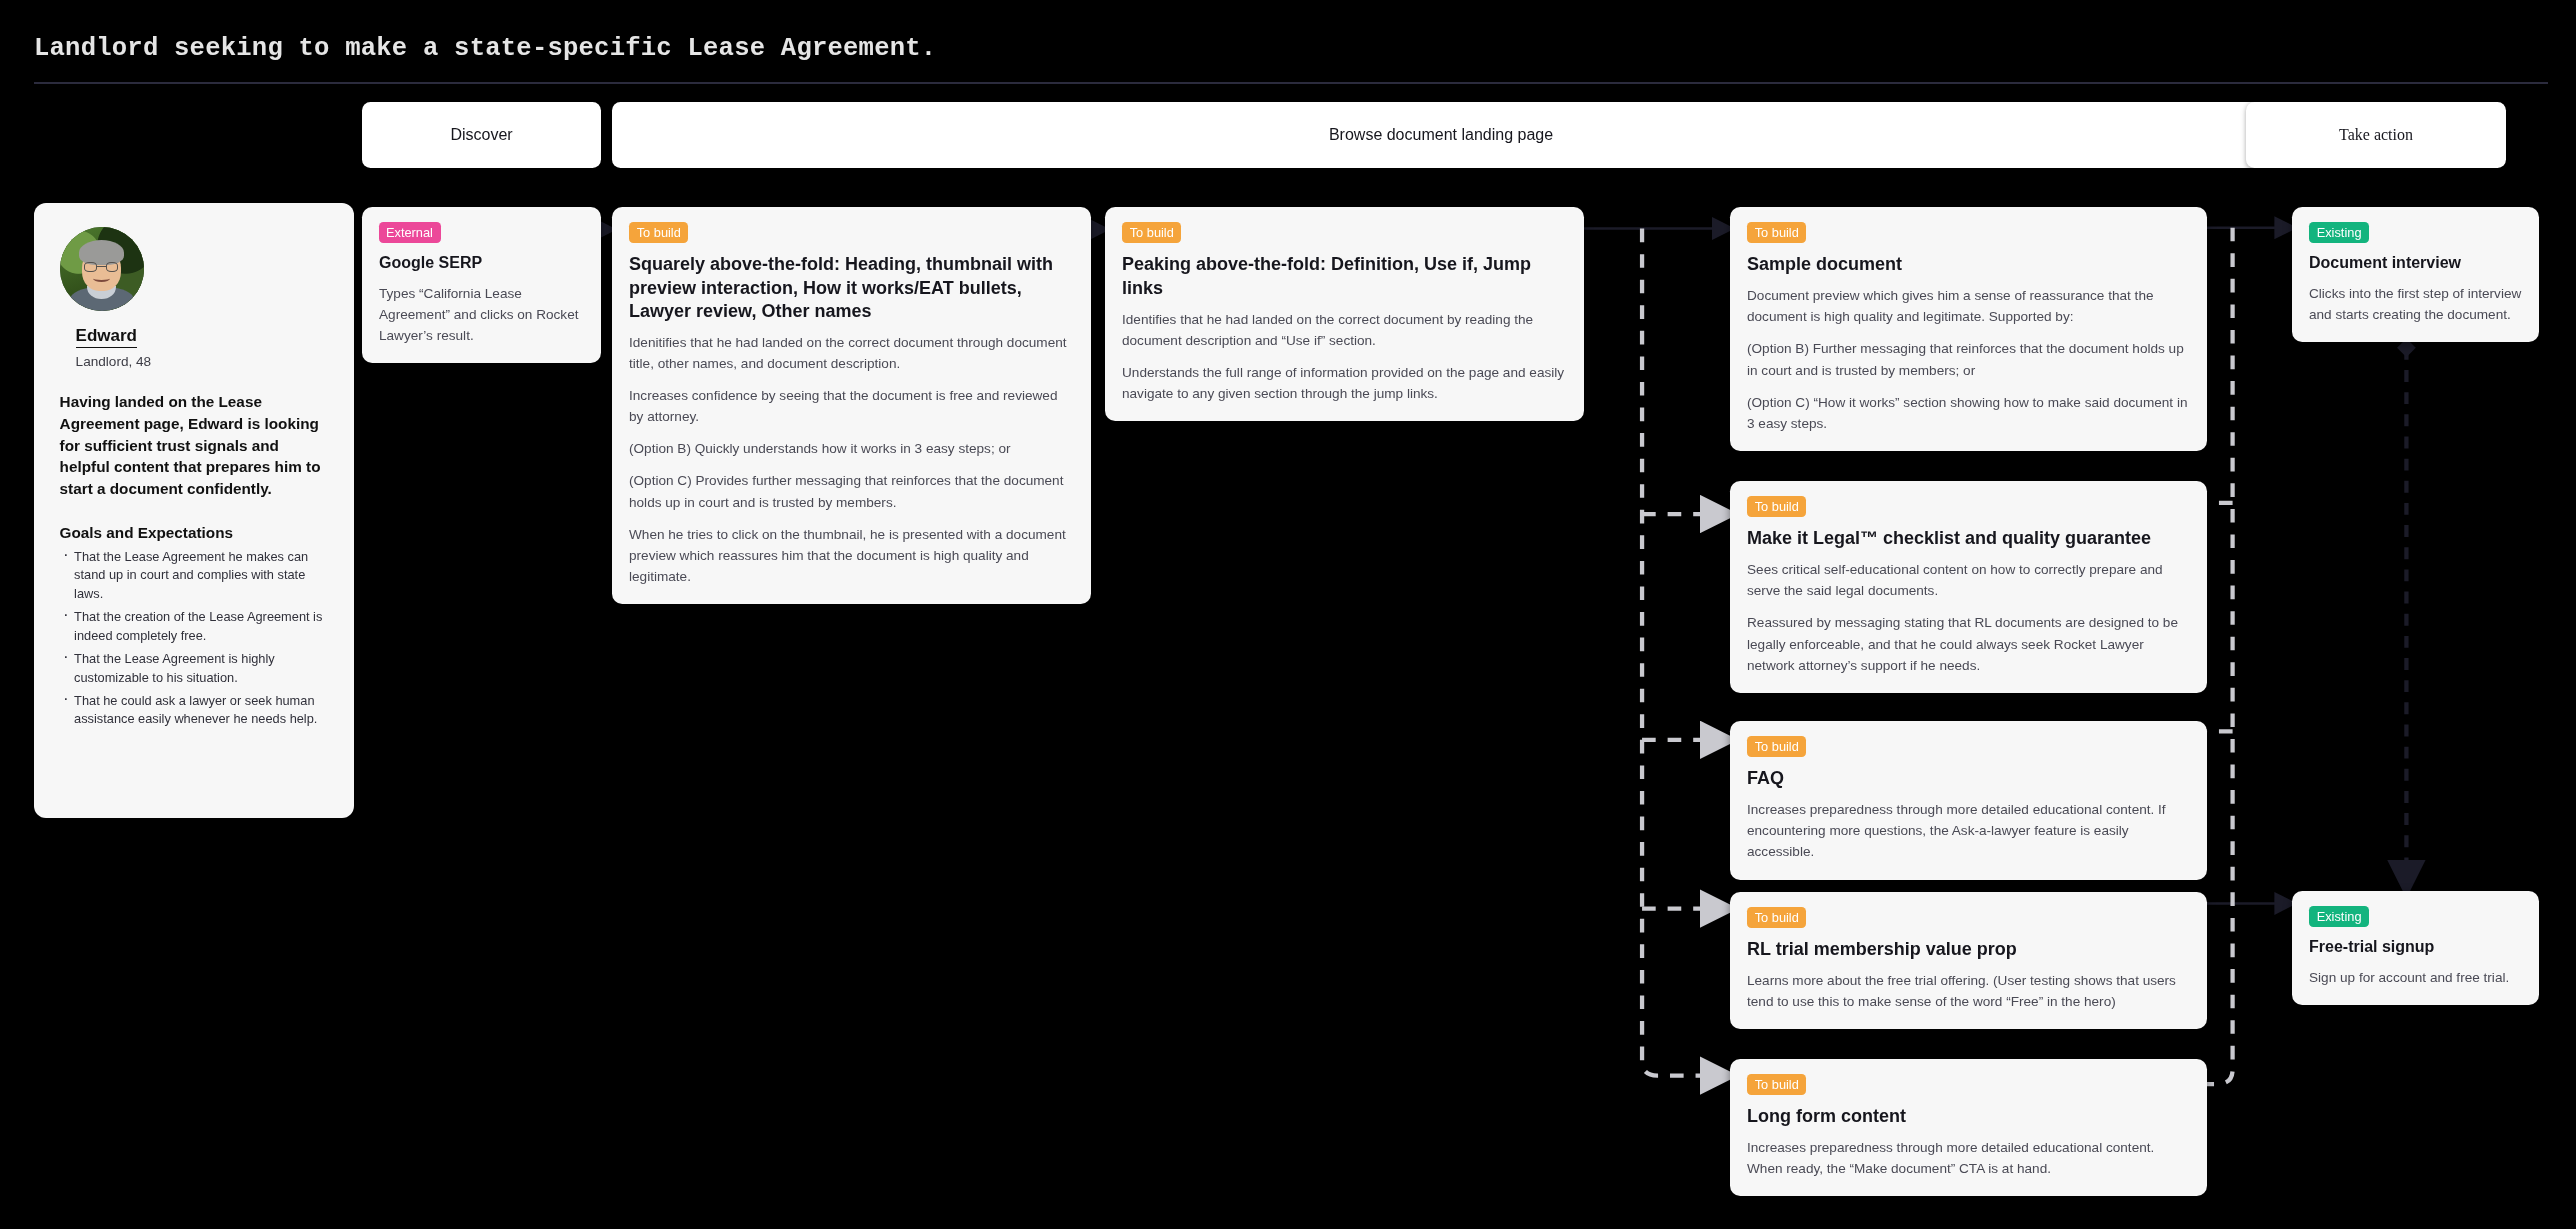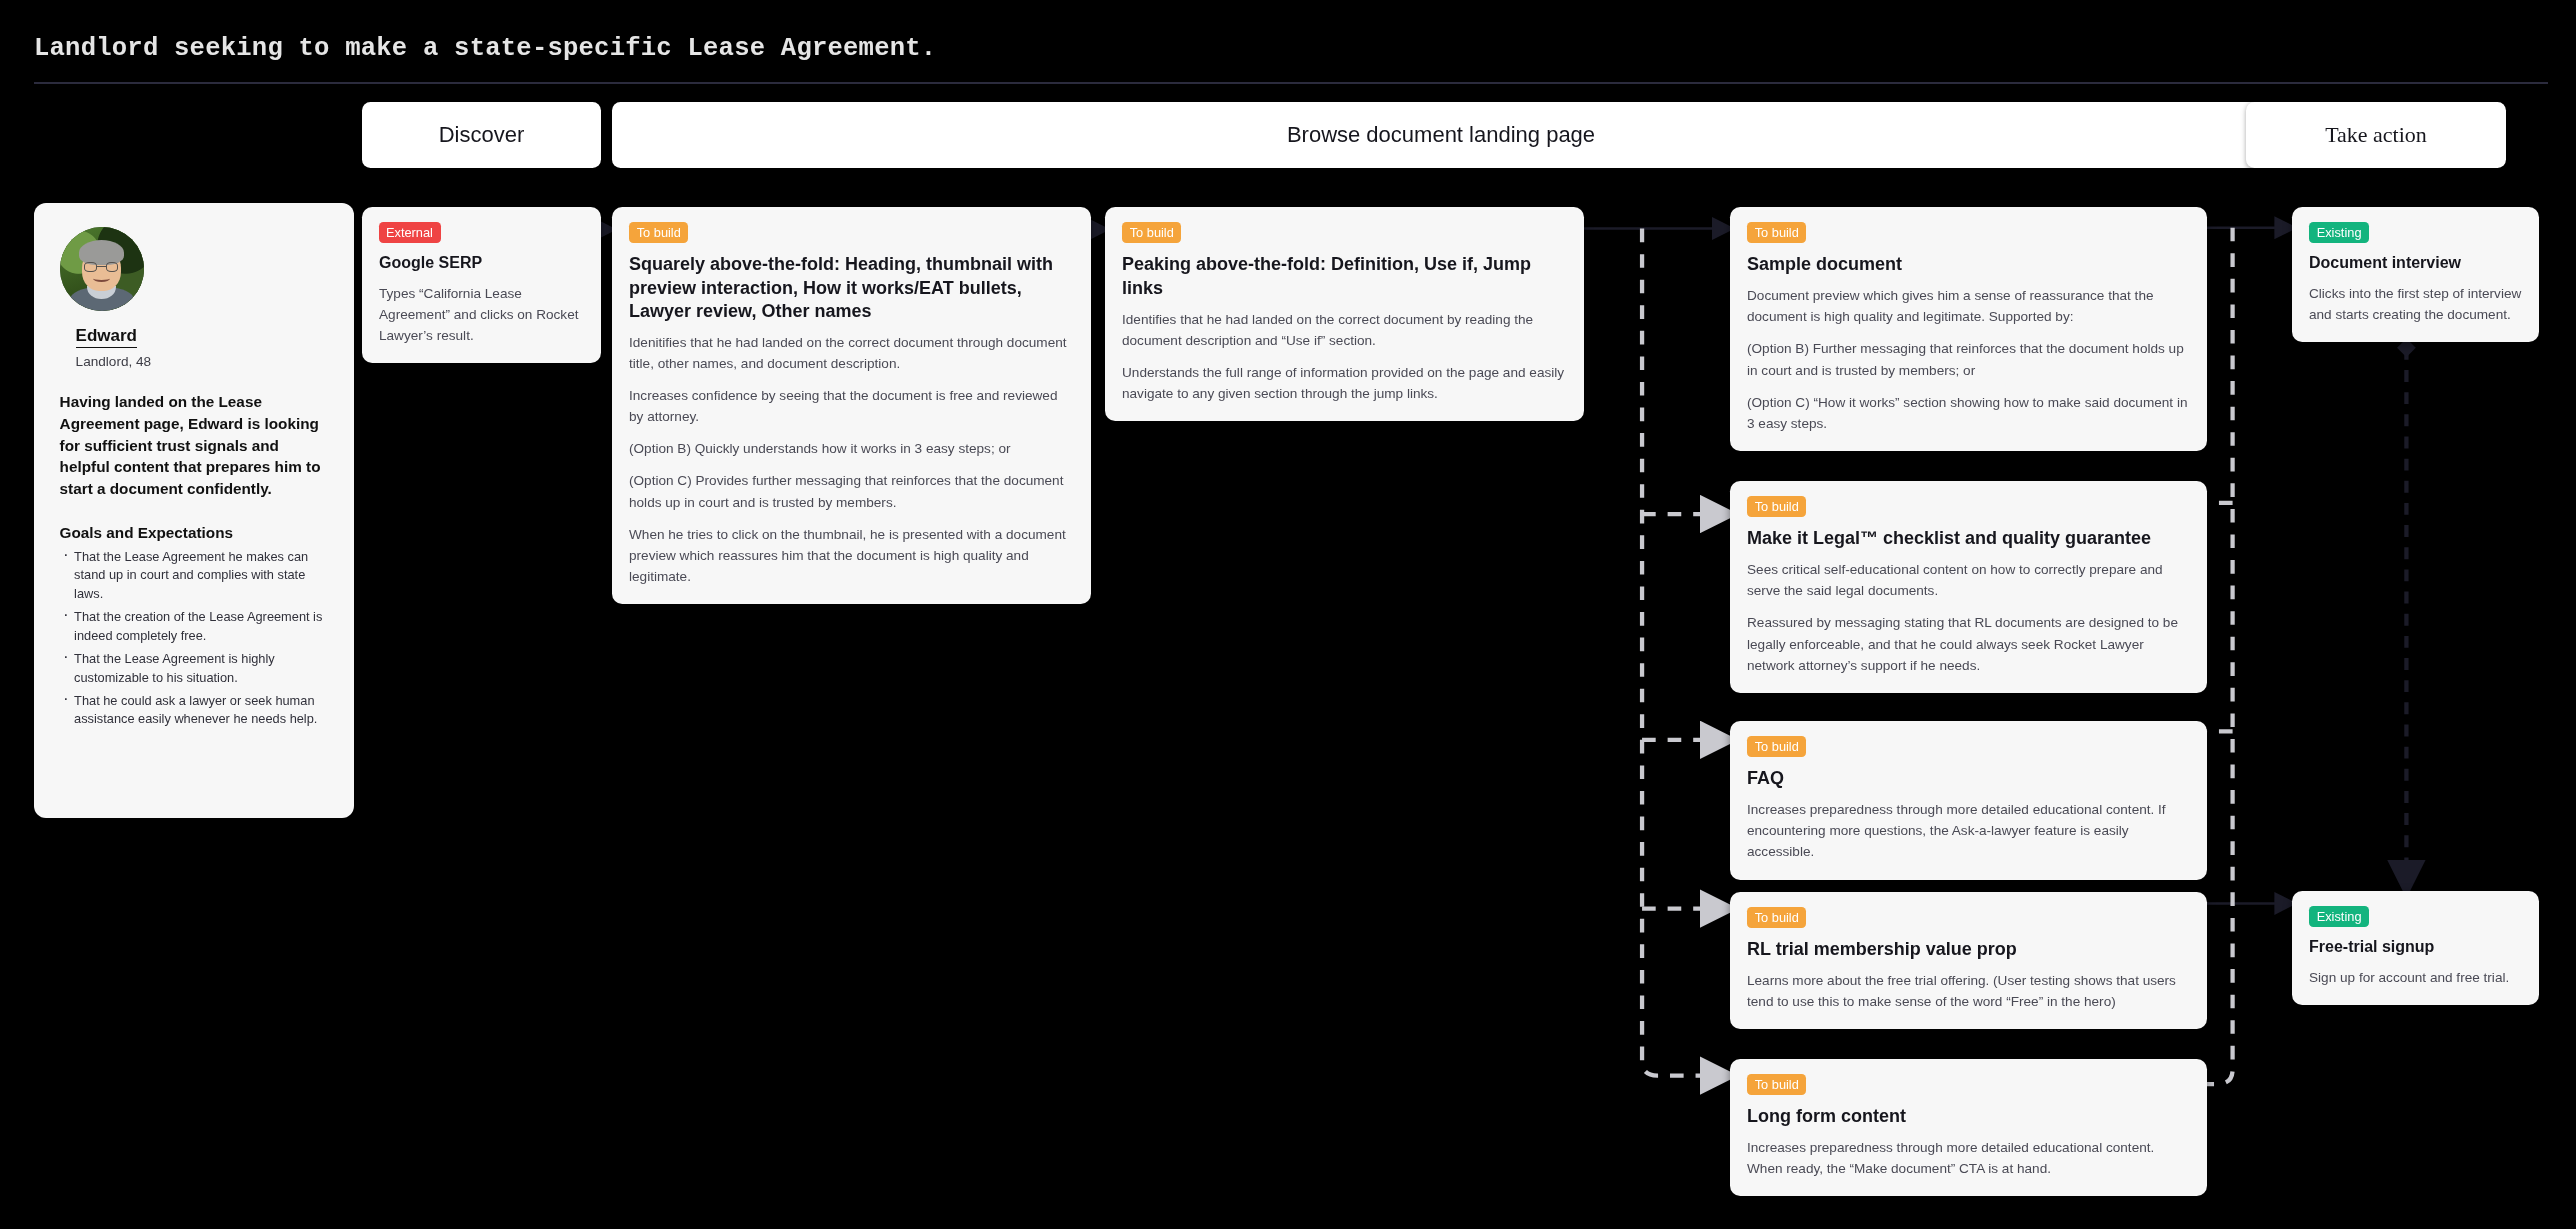--- a/index.html
+++ b/index.html
@@ -25,21 +25,21 @@
   }
 
   
   .phase {
     position: absolute; top: 102px; height: 66px;
     background: #ffffff; border-radius: 8.5px;
     display: flex; align-items: center; justify-content: center;
     box-shadow: 0 1.7px 5.1px rgba(0,0,0,.35);
   }
   .phase span {
-    font-size: 22px; font-weight: 400; color: #16161d;
+    font-size: 16px; font-weight: 400; color: #16161d;
   }
 
   
   .card {
     position: absolute;
     background: #f7f7f7;
     border-radius: 10.2px;
     padding: 15.3px 17px 17px 17px;
     box-shadow: 0 2.6px 8.5px rgba(0,0,0,.45);
   }
@@ -47,21 +47,21 @@
     content: "";
     position: absolute; left: 6.8px; top: 8.5px; right: -8.5px; bottom: -8.5px;
     background: #e9e9ea; border-radius: 10.2px; z-index: -1;
   }
   .badge {
     display: inline-block;
     font-size: 12.8px; font-weight: 400; color: #ffffff;
     padding: 2.6px 7.7px 3.4px 7.7px; border-radius: 4.3px;
     margin-bottom: 10.2px;
   }
-  .badge.external { background: #ef4444; padding-left: 7px; }
+  .badge.external { background: #ec4899; padding-left: 7px; }
   .badge.tobuild  { background: #F5A43B; text-align: right; }
   .badge.existing { background: #13B47E; }
 
   .card h3 {
     font-size: 18px; font-weight: 700; color: #16161d;
     line-height: 1.3; margin-bottom: 8.5px;
   }
   .card h3.small { font-size: 16px; }
   .card p {
     font-size: 13.6px; line-height: 1.55; color: #4a4a55;

